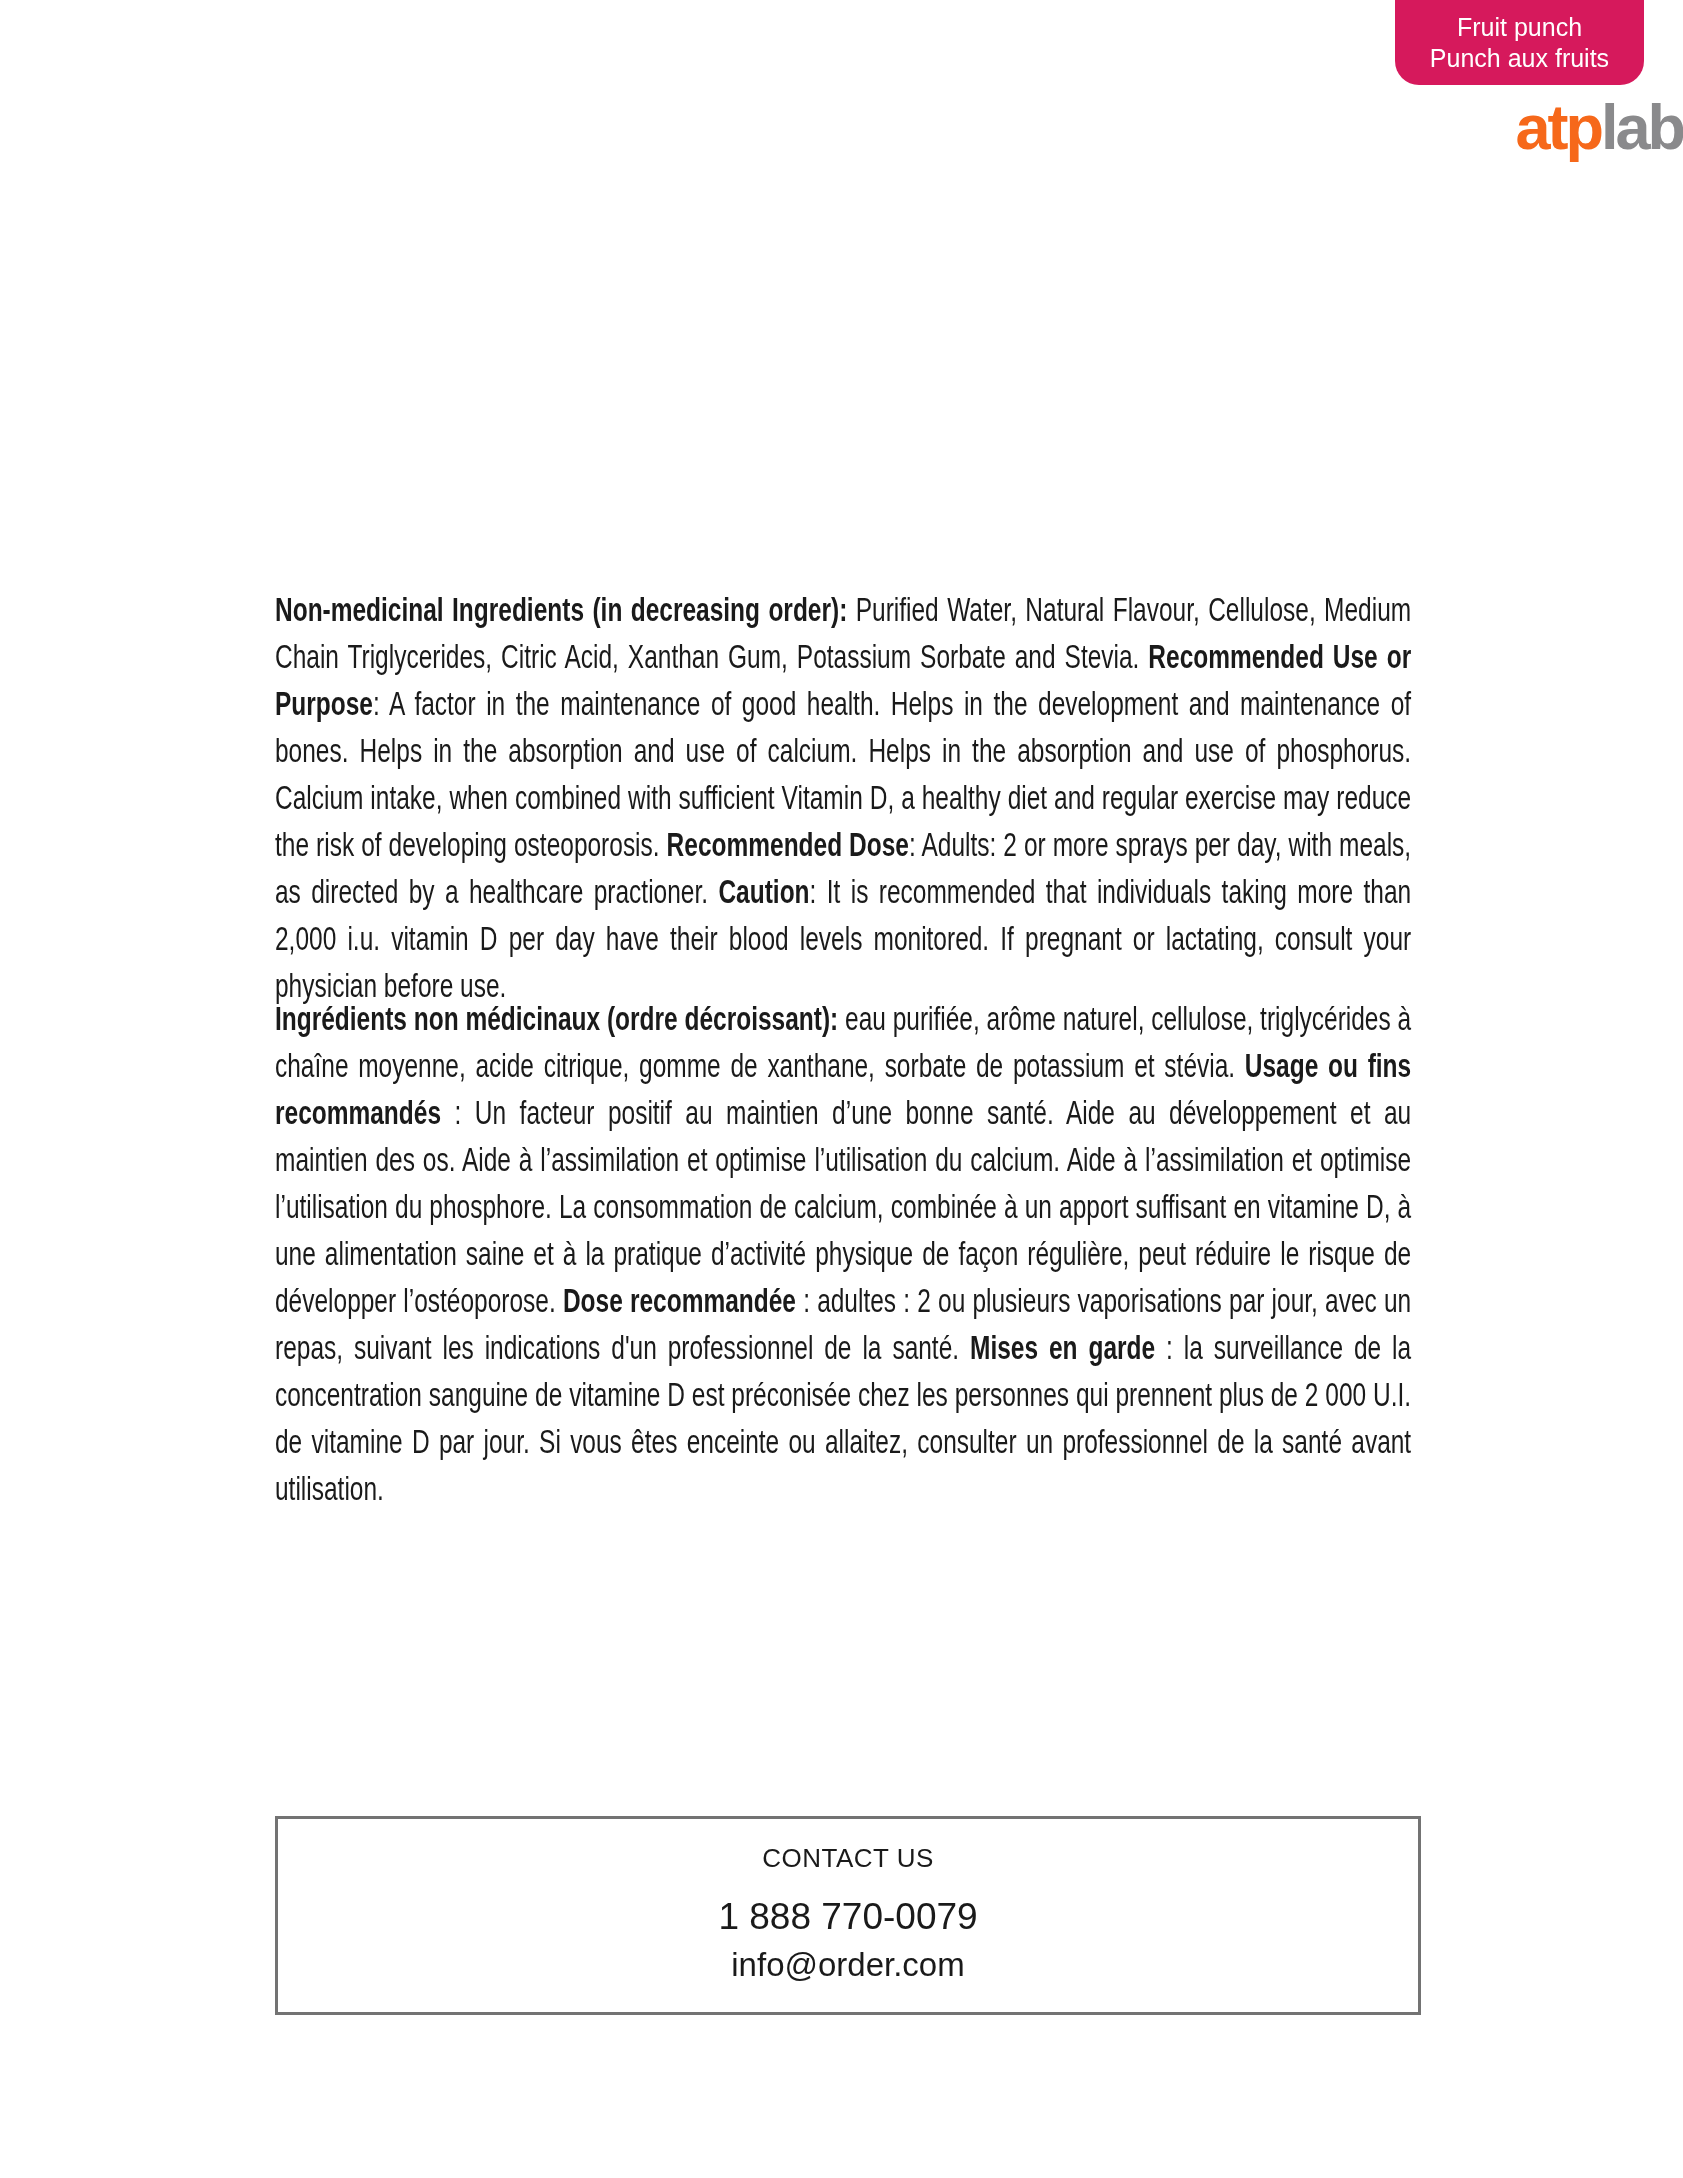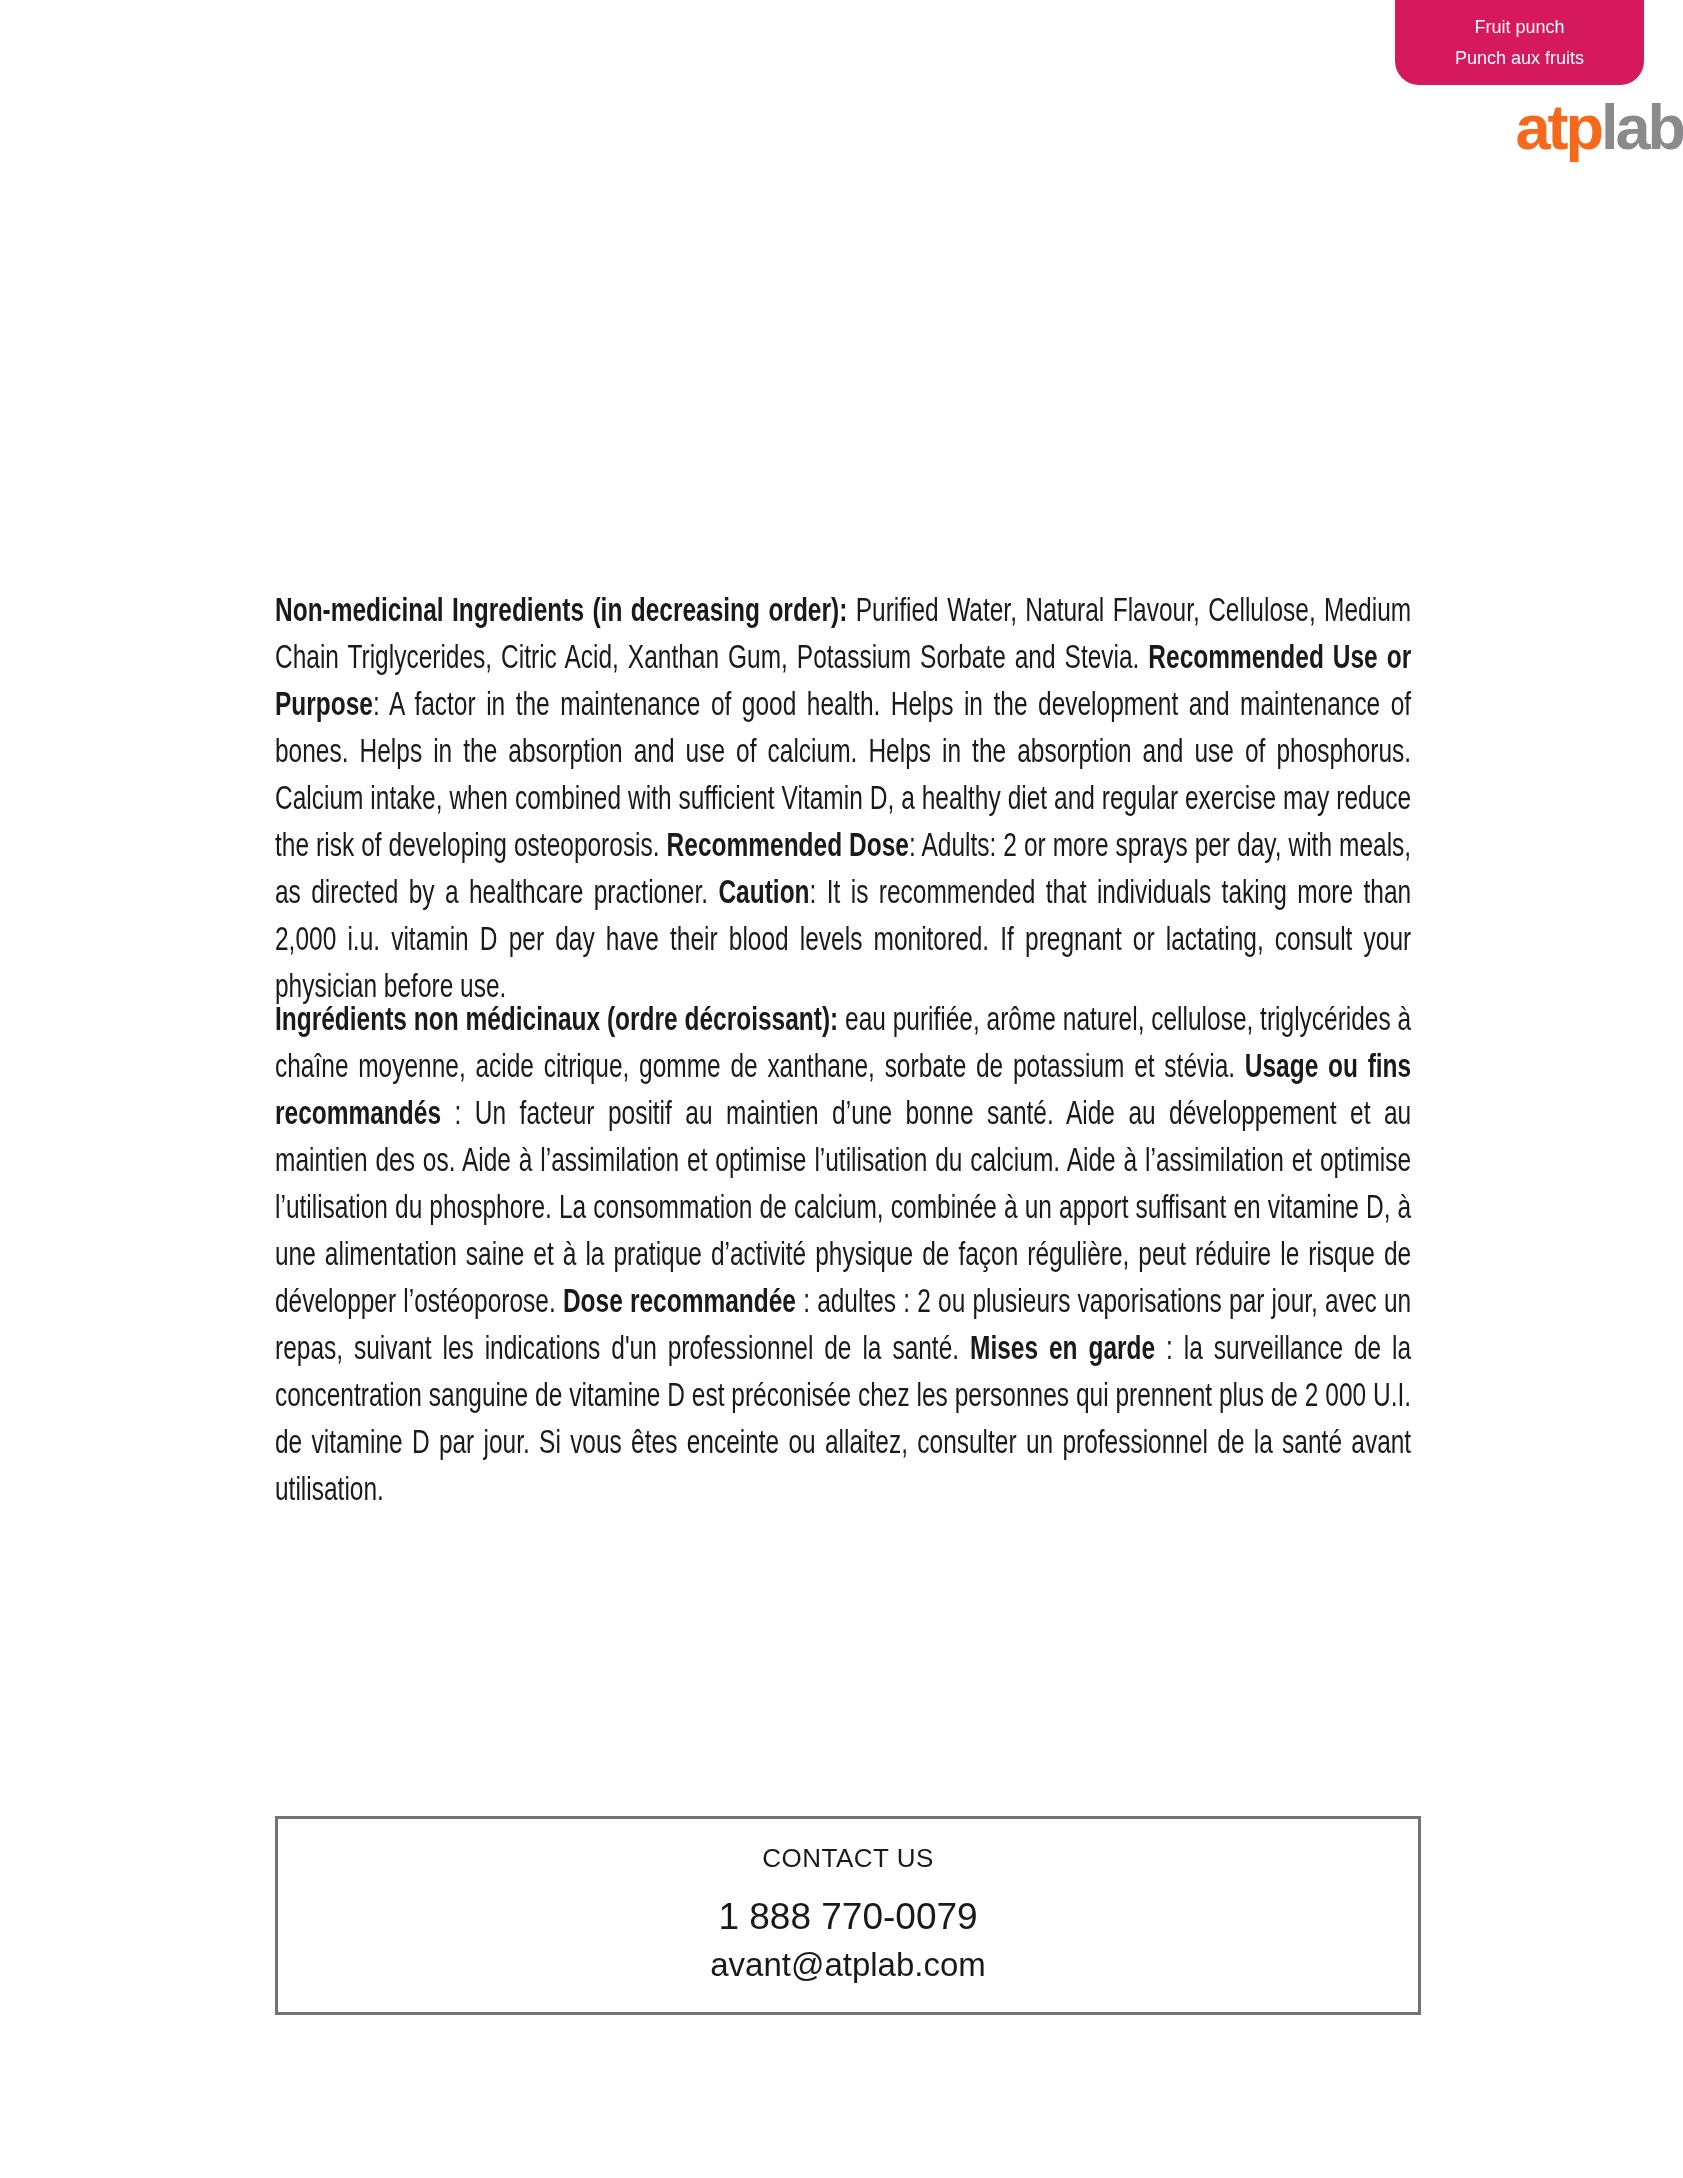--- a/index.html
+++ b/index.html
@@ -16,21 +16,21 @@
   
   .badge {
     position: absolute;
     left: 1395px; top: 0;
     width: 249px; height: 85px;
     background: #d6195c;
     color: #ffffff;
     border-radius: 0 0 24px 24px;
     display: flex; flex-direction: column;
     align-items: center; justify-content: center;
-    font-size: 18px; line-height: 31px;
+    font-size: 25px; line-height: 31px;
   }
 
   
   .logo {
     position: absolute;
     left: 0; top: 93px; width: 1683px;
     text-align: right;
     font-size: 63px; font-weight: bold;
     letter-spacing: -3px; line-height: 1.1;
   }
@@ -125,17 +125,17 @@
     <div class="cond-p"><b>Non-medicinal Ingredients (in decreasing order):</b><span> Purified Water, Natural Flavour, Cellulose, Medium Chain Triglycerides, Citric Acid, Xanthan Gum, Potassium Sorbate and Stevia. </span><b>Recommended Use or Purpose</b><span>: A factor in the maintenance of good health. Helps in the development and maintenance of bones. Helps in the absorption and use of calcium. Helps in the absorption and use of phosphorus. Calcium intake, when combined with sufficient Vitamin D, a healthy diet and regular exercise may reduce the risk of developing osteoporosis. </span><b>Recommended Dose</b><span>: Adults: 2 or more sprays per day, with meals, as directed by a healthcare practioner. </span><b>Caution</b><span>: It is recommended that individuals taking more than 2,000 i.u. vitamin D per day have their blood levels monitored. If pregnant or lactating, consult your physician before use.</span></div>
   </div>
 
   <div class="para para-fr">
     <div class="cond-p"><b>Ingrédients non médicinaux (ordre décroissant):</b><span> eau purifiée, arôme naturel, cellulose, triglycérides à chaîne moyenne, acide citrique, gomme de xanthane, sorbate de potassium et stévia. </span><b>Usage ou fins recommandés</b><span> : Un facteur positif au maintien d’une bonne santé. Aide au développement et au maintien des os. Aide à l’assimilation et optimise l’utilisation du calcium. Aide à l’assimilation et optimise l’utilisation du phosphore. La consommation de calcium, combinée à un apport suffisant en vitamine D, à une alimentation saine et à la pratique d’activité physique de façon régulière, peut réduire le risque de développer l’ostéoporose. </span><b>Dose recommandée</b><span> : adultes : 2 ou plusieurs vaporisations par jour, avec un repas, suivant les indications d'un professionnel de la santé. </span><b>Mises en garde</b><span> : la surveillance de la concentration sanguine de vitamine D est préconisée chez les personnes qui prennent plus de 2 000 U.I. de vitamine D par jour. Si vous êtes enceinte ou allaitez, consulter un professionnel de la santé avant utilisation.</span></div>
   </div>
 
   <div class="contact-box">
     <div class="contact-heading">CONTACT US</div>
     <div class="contact-phone">1 888 770-0079</div>
-    <div class="contact-email">avant@atplab.com</div>
+    <div class="contact-email">info@order.com</div>
   </div>
 
 </div>
 
 
 </body></html>

